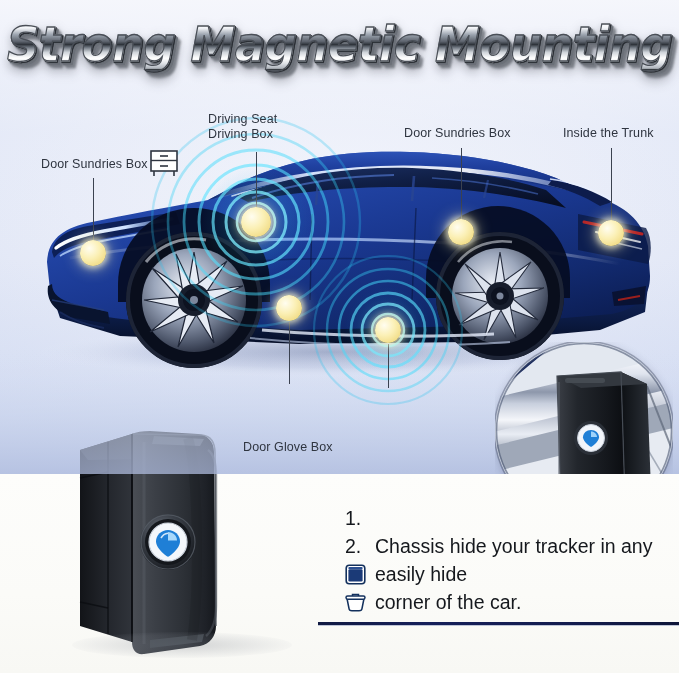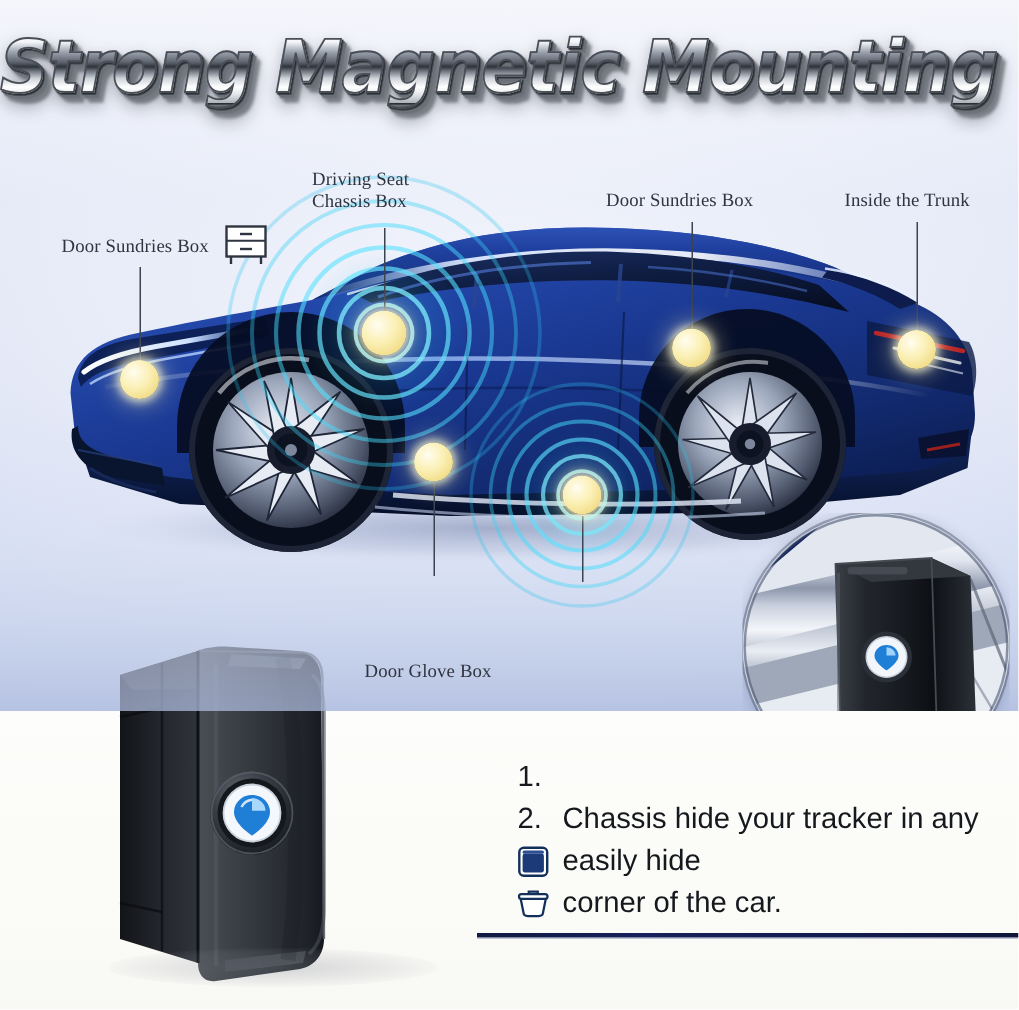--- a/index.html
+++ b/index.html
@@ -26,21 +26,21 @@
   
   #scene:before{
     content:""; position:absolute; inset:0;
     background: linear-gradient(180deg, rgba(246,247,252,.95) 0%, rgba(233,238,250,.25) 28%, rgba(214,223,244,.0) 55%, rgba(200,212,240,.55) 100%);
     pointer-events:none;
   }
 
   
   #title-wrap {
     position: absolute; left: 0; top: 22px; width: 679px;
-    z-index: 20;
+    text-align: center; z-index: 20;
   }
   #title {
     display: inline-block;
     font-family: "DejaVu Sans", sans-serif;
     font-weight: bold;
     font-style: italic;
     font-size: 45px;
     letter-spacing: -0.5px;
     line-height: 1;
     color: #f3f4f6;
@@ -71,21 +71,21 @@
     box-shadow: 0 0 6px 2px rgba(255,250,210,.75), 0 0 14px 5px rgba(255,245,180,.35);
   }
 
   
   .conn {
     position: absolute; z-index: 13;
     background: #3b4250; width: 1.4px;
   }
   .lbl {
     position: absolute; z-index: 15;
-    font-family: Liberation Serif, serif;
+    font-family: Liberation Sans, sans-serif;
     font-size: 12.5px;
     color: #2f3540;
     line-height: 15px;
     white-space: nowrap;
     letter-spacing: .1px;
   }
   .lbl.two { white-space: normal; width: 96px; }
 
   
   #cabinet-icon { position: absolute; z-index: 16; }
@@ -371,21 +371,21 @@
       <rect x="3" y="3" width="26" height="20" fill="#ffffff" stroke="#2f3540" stroke-width="1.6"></rect>
       <line x1="3" y1="12.5" x2="29" y2="12.5" stroke="#2f3540" stroke-width="1.4"></line>
       <line x1="12" y1="8" x2="20" y2="8" stroke="#2f3540" stroke-width="1.6"></line>
       <line x1="12" y1="18" x2="20" y2="18" stroke="#2f3540" stroke-width="1.6"></line>
       <line x1="6" y1="23" x2="6" y2="28" stroke="#2f3540" stroke-width="1.6"></line>
       <line x1="26" y1="23" x2="26" y2="28" stroke="#2f3540" stroke-width="1.6"></line>
     </svg>
 
     <div class="lbl two" style="left:208px; top:112px; width:110px; text-align:left;">
       <span>Driving Seat</span><br>
-      <span>Chassis Box</span>
+      <span>Driving Box</span>
     </div>
 
     <div class="lbl" style="left:404px; top:126px;">Door Sundries Box</div>
 
     <div class="lbl" style="left:551px; top:126px;margin-left:12px;">Inside the Trunk</div>
 
     <div class="lbl" style="left:243px; top:396px;margin-top:44px;">Door Glove Box</div>
 
 
     <div id="inset">

